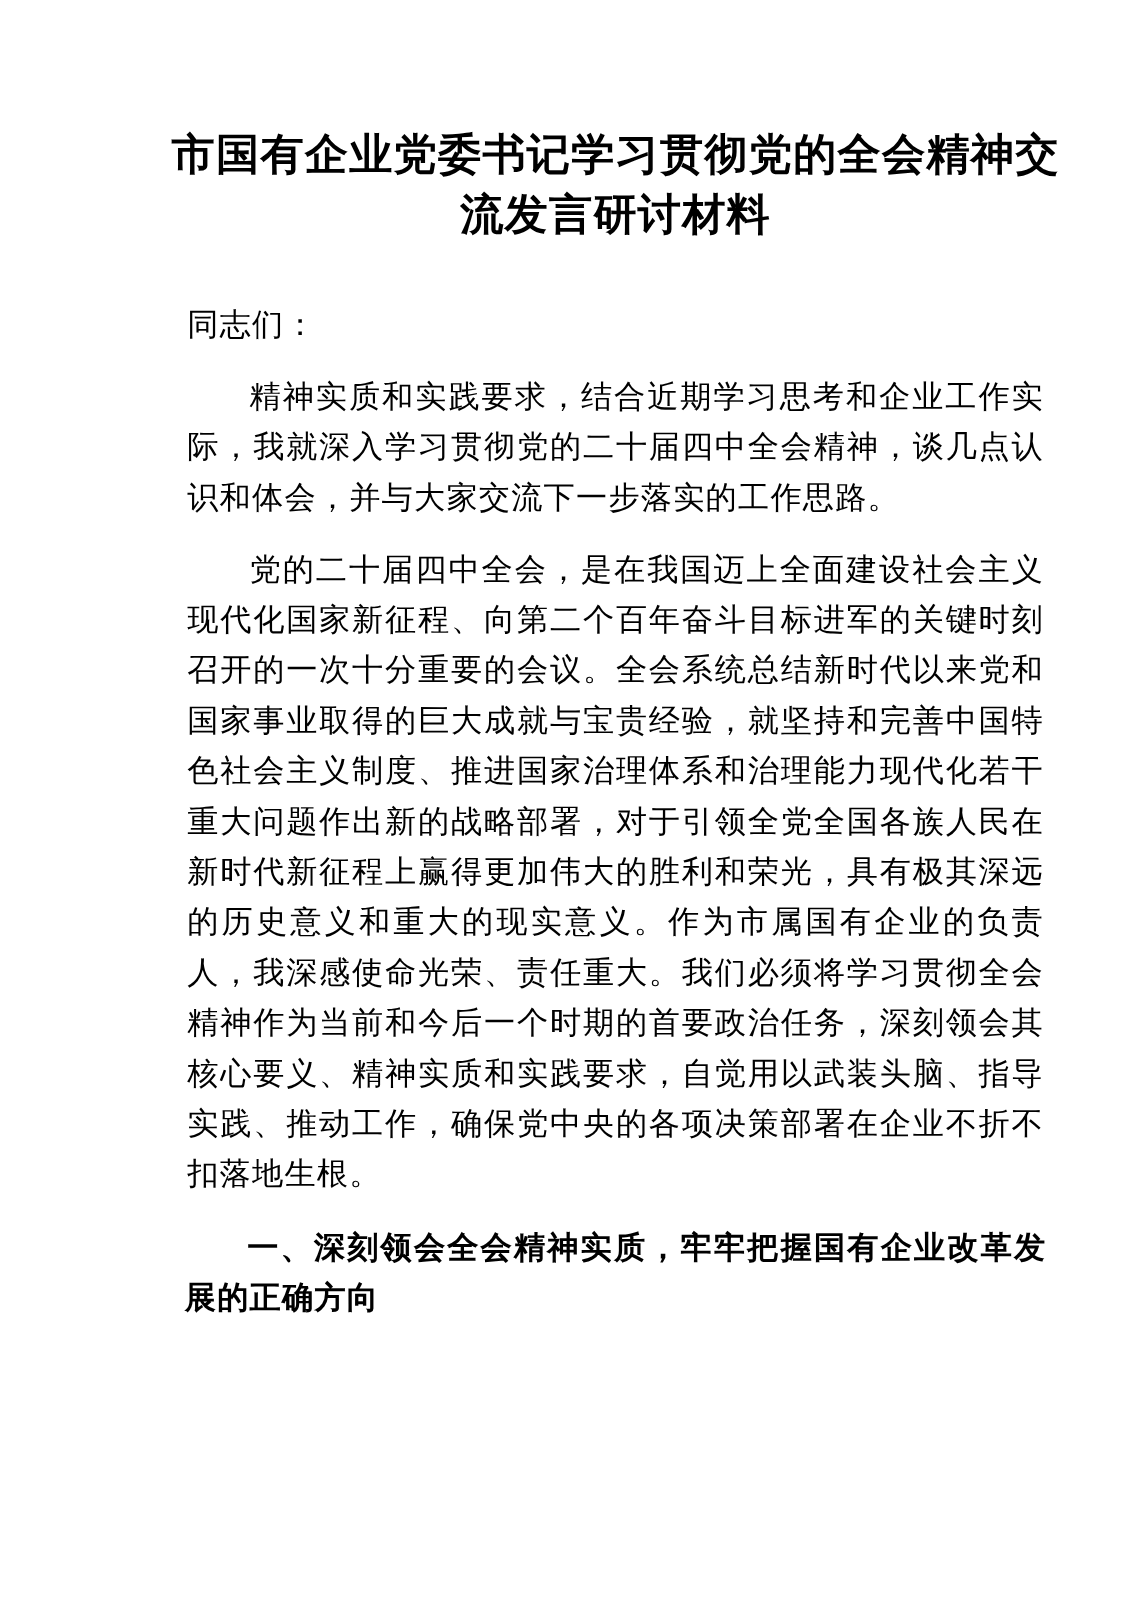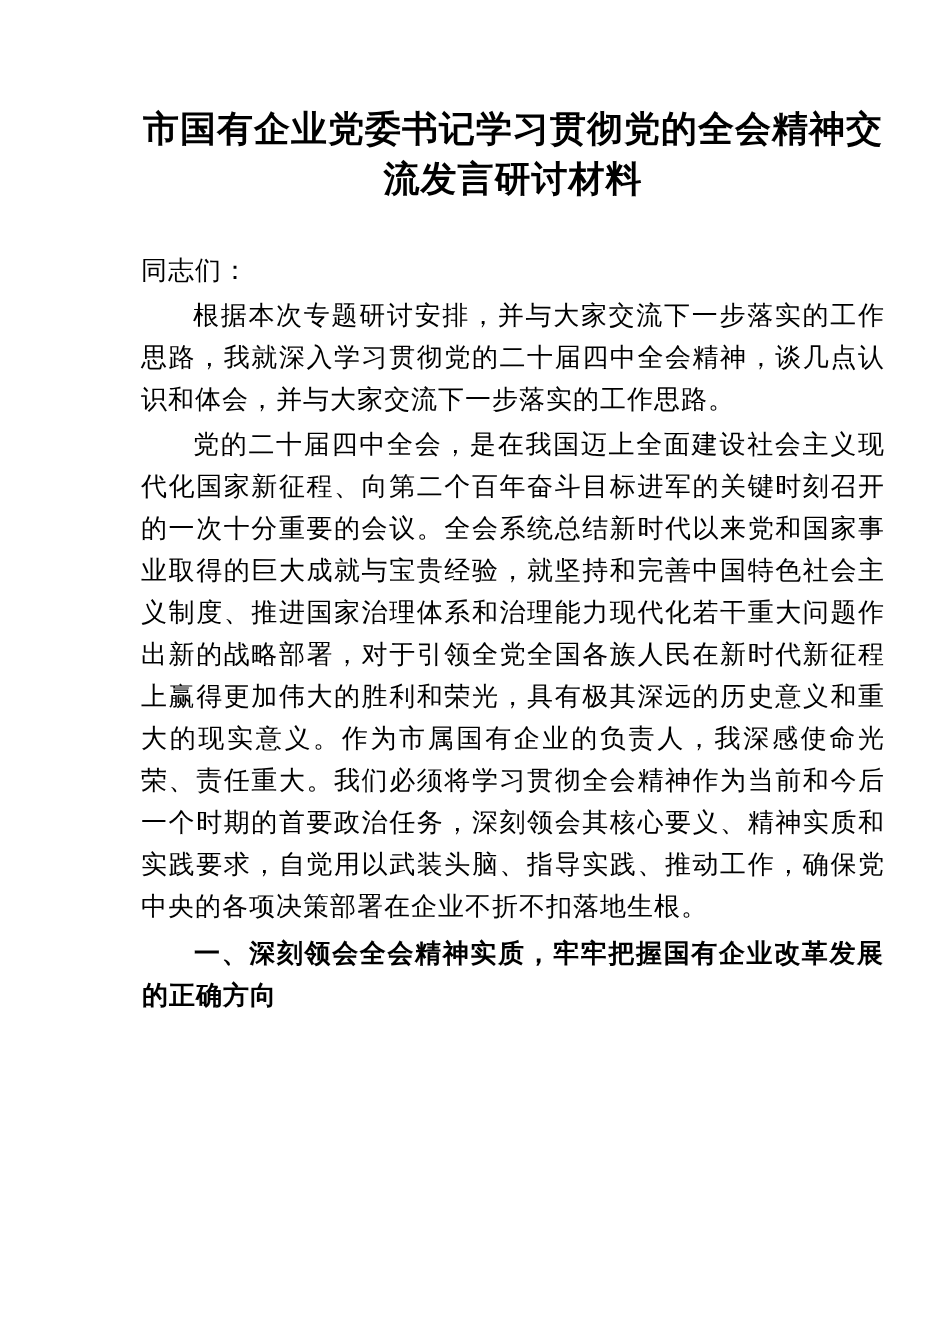--- a/index.html
+++ b/index.html
@@ -22,52 +22,52 @@
   .doc-title {
     margin: 0 0 46px 0;
     font-family: "Liberation Serif", "DejaVu Serif", serif;
     font-size: 36px;
     font-weight: bold;
     line-height: 50px;
     text-align: center;
     letter-spacing: 1px;
   }
   .body-para {
-    margin: 3px;
+    margin: 18px;
     font-size: 26px;
     line-height: 42px;
     text-align: justify;
     text-justify: inter-character;
     letter-spacing: 1px;
   }
   .indent {
     text-indent: 2em;
   }
   .salutation {
     text-indent: 0;
   }
   .section-heading {
-    margin: 4px;
+    margin: 16px;
     font-family: "Liberation Sans", "DejaVu Sans", sans-serif;
     font-size: 26px;
     font-weight: bold;
     line-height: 42px;
     text-align: justify;
     text-justify: inter-character;
     text-indent: 2em;
     letter-spacing: 1px;
   }
 </style>
 </head>
 <body>
 
 <div class="page">
   <h1 class="doc-title">市国有企业党委书记学习贯彻党的全会精神交流发言研讨材料</h1>
 
   <p class="body-para salutation">同志们：</p>
 
-  <p class="body-para indent">根据本次专题研讨安排，并与大家交流下一步落实的工作思路，我就深入学习贯彻党的二十届四中全会精神，谈几点认识和体会，并与大家交流下一步落实的工作思路。</p>
+  <p class="body-para indent">精神实质和实践要求，结合近期学习思考和企业工作实际，我就深入学习贯彻党的二十届四中全会精神，谈几点认识和体会，并与大家交流下一步落实的工作思路。</p>
 
   <p class="body-para indent">党的二十届四中全会，是在我国迈上全面建设社会主义现代化国家新征程、向第二个百年奋斗目标进军的关键时刻召开的一次十分重要的会议。全会系统总结新时代以来党和国家事业取得的巨大成就与宝贵经验，就坚持和完善中国特色社会主义制度、推进国家治理体系和治理能力现代化若干重大问题作出新的战略部署，对于引领全党全国各族人民在新时代新征程上赢得更加伟大的胜利和荣光，具有极其深远的历史意义和重大的现实意义。作为市属国有企业的负责人，我深感使命光荣、责任重大。我们必须将学习贯彻全会精神作为当前和今后一个时期的首要政治任务，深刻领会其核心要义、精神实质和实践要求，自觉用以武装头脑、指导实践、推动工作，确保党中央的各项决策部署在企业不折不扣落地生根。</p>
 
   <h2 class="section-heading">一、深刻领会全会精神实质，牢牢把握国有企业改革发展的正确方向</h2>
 
 </div>
 
 </body></html>

